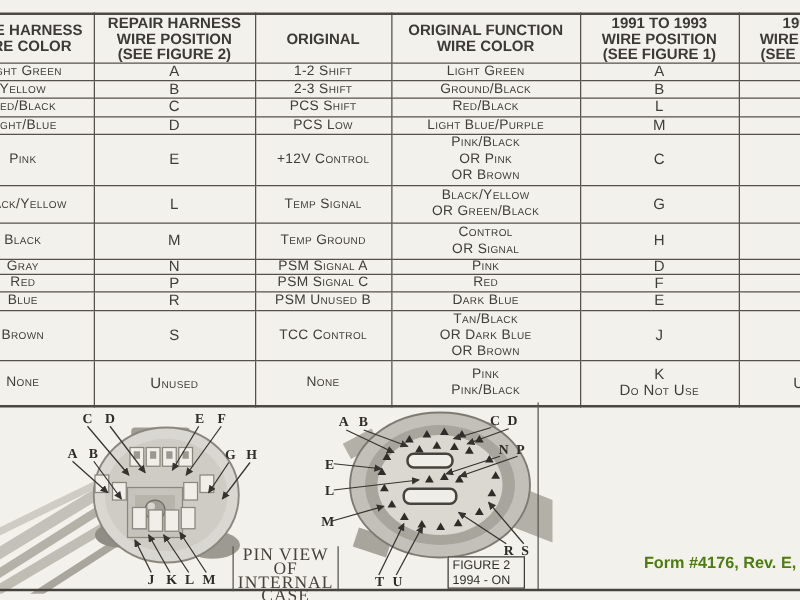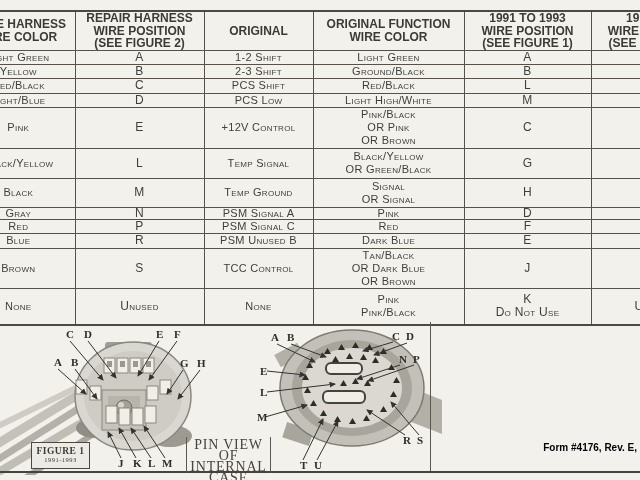--- a/index.html
+++ b/index.html
@@ -30,21 +30,21 @@
   .capbox1{position:absolute;left:31px;top:442px;width:57px;height:25px;border:1px solid #4a4840;
            background:#edebe5;text-align:center;font-family:"Liberation Serif",serif;color:#3c3a33;}
   .capbox1 .t{font-weight:bold;font-size:9.5px;letter-spacing:.5px;margin-top:3px;}
   .capbox1 .y{font-size:6.5px;letter-spacing:.5px;}
   .pinnote{position:absolute;left:186px;top:437px;width:85px;height:36px;
            border-left:1px solid #5a5750;border-right:1px solid #5a5750;
            text-align:center;font-family:"Liberation Serif",serif;font-size:14px;
            letter-spacing:.8px;line-height:11px;color:#46443c;padding-top:2px;box-sizing:border-box;}
   .capbox2{position:absolute;left:358px;top:445px;width:62px;height:26px;border:1.5px solid #3f3d38;
            background:#f3f1ec;padding-left:3px;font-size:10px;line-height:12px;color:#33312d;box-sizing:border-box;padding-top:1px;}
-  .formno{position:absolute;right:3px;top:442px;font-weight:bold;font-size:10px;color:#000000;white-space:nowrap;}
+  .formno{position:absolute;right:3px;top:442px;font-weight:bold;font-size:13px;color:#4d7c0f;white-space:nowrap;}
 </style>
 </head>
 <body>
 
 <div class="screen">
 
   <table class="chart">
     <colgroup>
       <col style="width:114px">
         <col style="width:129px">
@@ -118,21 +118,21 @@
         <td class="c5">
           <div class="cl">L</div>
         </td>
         <td class="c6"></td>
       </tr>
       <tr>
         <td class="c1">Light/Blue</td>
         <td class="c2">D</td>
         <td class="c3">PCS Low</td>
         <td class="c4">
-          <div class="cl">Light High/White</div>
+          <div class="cl">Light Blue/Purple</div>
         </td>
         <td class="c5">
           <div class="cl">M</div>
         </td>
         <td class="c6"></td>
       </tr>
       <tr>
         <td class="c1">Pink</td>
         <td class="c2">E</td>
         <td class="c3">+12V Control</td>
@@ -157,21 +157,21 @@
         <td class="c5">
           <div class="cl">G</div>
         </td>
         <td class="c6"></td>
       </tr>
       <tr>
         <td class="c1">Black</td>
         <td class="c2">M</td>
         <td class="c3">Temp Ground</td>
         <td class="c4">
-          <div class="cl">Signal</div>
+          <div class="cl">Control</div>
             <div class="cl">OR Signal</div>
         </td>
         <td class="c5">
           <div class="cl">H</div>
         </td>
         <td class="c6"></td>
       </tr>
       <tr>
         <td class="c1">Gray</td>
         <td class="c2">N</td>
@@ -389,27 +389,27 @@
       <text class="fl" x="314" y="149">U</text>
       <text class="fl" x="260" y="55">E</text>
       <text class="fl" x="260" y="76">L</text>
       <text class="fl" x="257" y="101">M</text>
     </g>
   </svg>
 
   <div class="vline" style="left:430px;top:322px;height:150px;"></div>
   <div class="hline" style="top:471px;"></div>
 
-  <div class="capbox1">
-    <div class="t">FIGURE 1</div>
-    <div class="y">1991-1993</div>
-  </div>
 
   <div class="pinnote">
     <div>PIN VIEW OF</div>
     <div>INTERNAL CASE</div>
     <div>CONNECTOR.</div>
   </div>
 
+  <div class="capbox2">
+    <div>FIGURE 2</div>
+    <div>1994 - ON</div>
+  </div>
 
   <div class="formno">Form #4176, Rev. E,</div>
 
 </div>
 
 </body></html>

